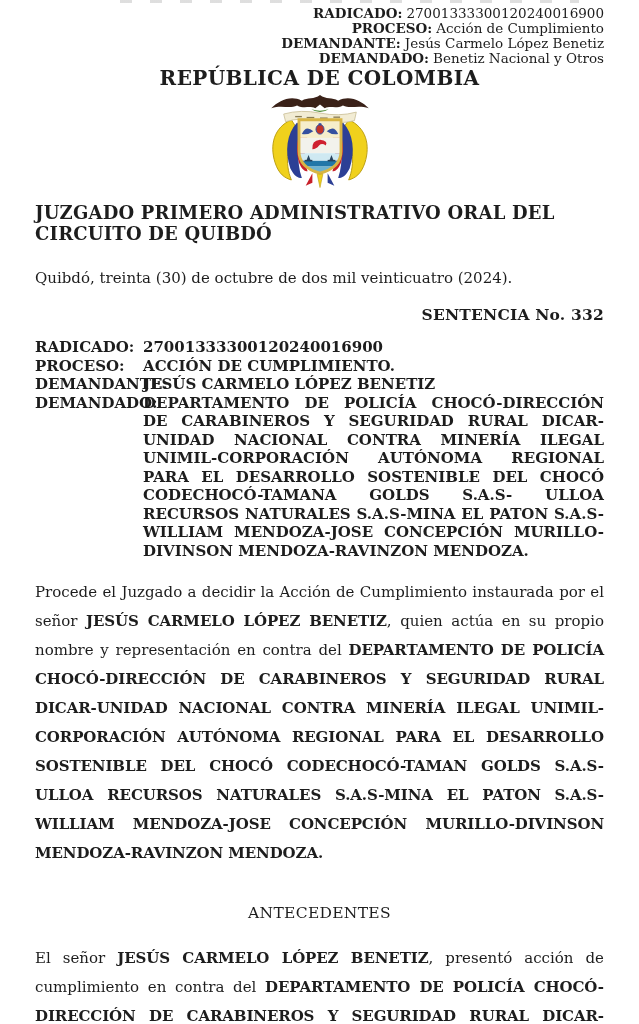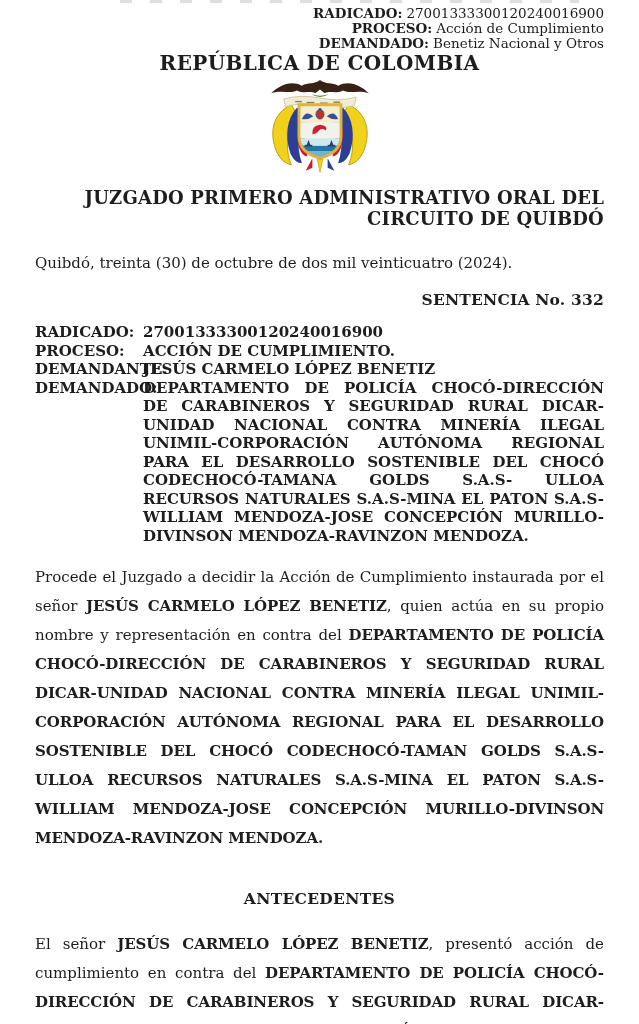--- a/index.html
+++ b/index.html
@@ -21,57 +21,60 @@
   .stamp-label { font-weight:bold; margin-right:4px; }
 
   .republic-title {
     text-align:center; font-weight:bold; font-size:20px;
     letter-spacing:.4px;
   }
 
   .coa { display:block; margin:3px auto 0 auto; }
 
   .court-name {
-    text-align:right; font-weight:bold; font-size:18px;
+    text-align:left; font-weight:bold; font-size:18px;
     line-height:21px; margin-top:2px; letter-spacing:.2px;
   }
 
   .dateline { font-size:15px; margin-top:25px; }
 
   .sent-no {
     text-align:right; font-weight:bold; font-size:15.5px;
     margin-top:18px; letter-spacing:.2px;
   }
 
   .case-table { margin-top:14px; font-weight:bold; font-size:15px; line-height:18.5px; }
   .case-row { display:grid; grid-template-columns:108px 1fr; }
   .case-value.justified { text-align:justify; }
 
   .para { margin-top:18px; font-size:15px; line-height:29px; text-align:justify; }
   .para b { letter-spacing:-0.1px; }
 
   .section-heading {
-    margin-top:36px; text-align:center; font-weight:bold;
+    margin-top:36px; text-align:center; font-weight:normal;
     font-size:15.5px; letter-spacing:.3px;
   }
   .para.after-heading { margin-top:22px; }
 </style>
 </head>
 <body>
 
 <div class="scan-artifact"></div>
 
 <div class="page">
 
   <div class="stamp">
     <div class="stamp-row">
       <span class="stamp-label">RADICADO:</span><span class="stamp-value">27001333300120240016900</span>
     </div>
     <div class="stamp-row">
       <span class="stamp-label">PROCESO:</span><span class="stamp-value">Acción de Cumplimiento</span>
+    </div>
+    <div class="stamp-row">
+      <span class="stamp-label">DEMANDANTE:</span><span class="stamp-value">Jesús Carmelo López Benetiz</span>
     </div>
     <div class="stamp-row">
       <span class="stamp-label">DEMANDADO:</span><span class="stamp-value">Benetiz Nacional y Otros</span>
     </div>
   </div>
 
   <div class="republic-title">REPÚBLICA DE COLOMBIA</div>
 
   <svg class="coa" width="134" height="107" viewBox="0 0 140 112" xmlns="http://www.w3.org/2000/svg">
 

